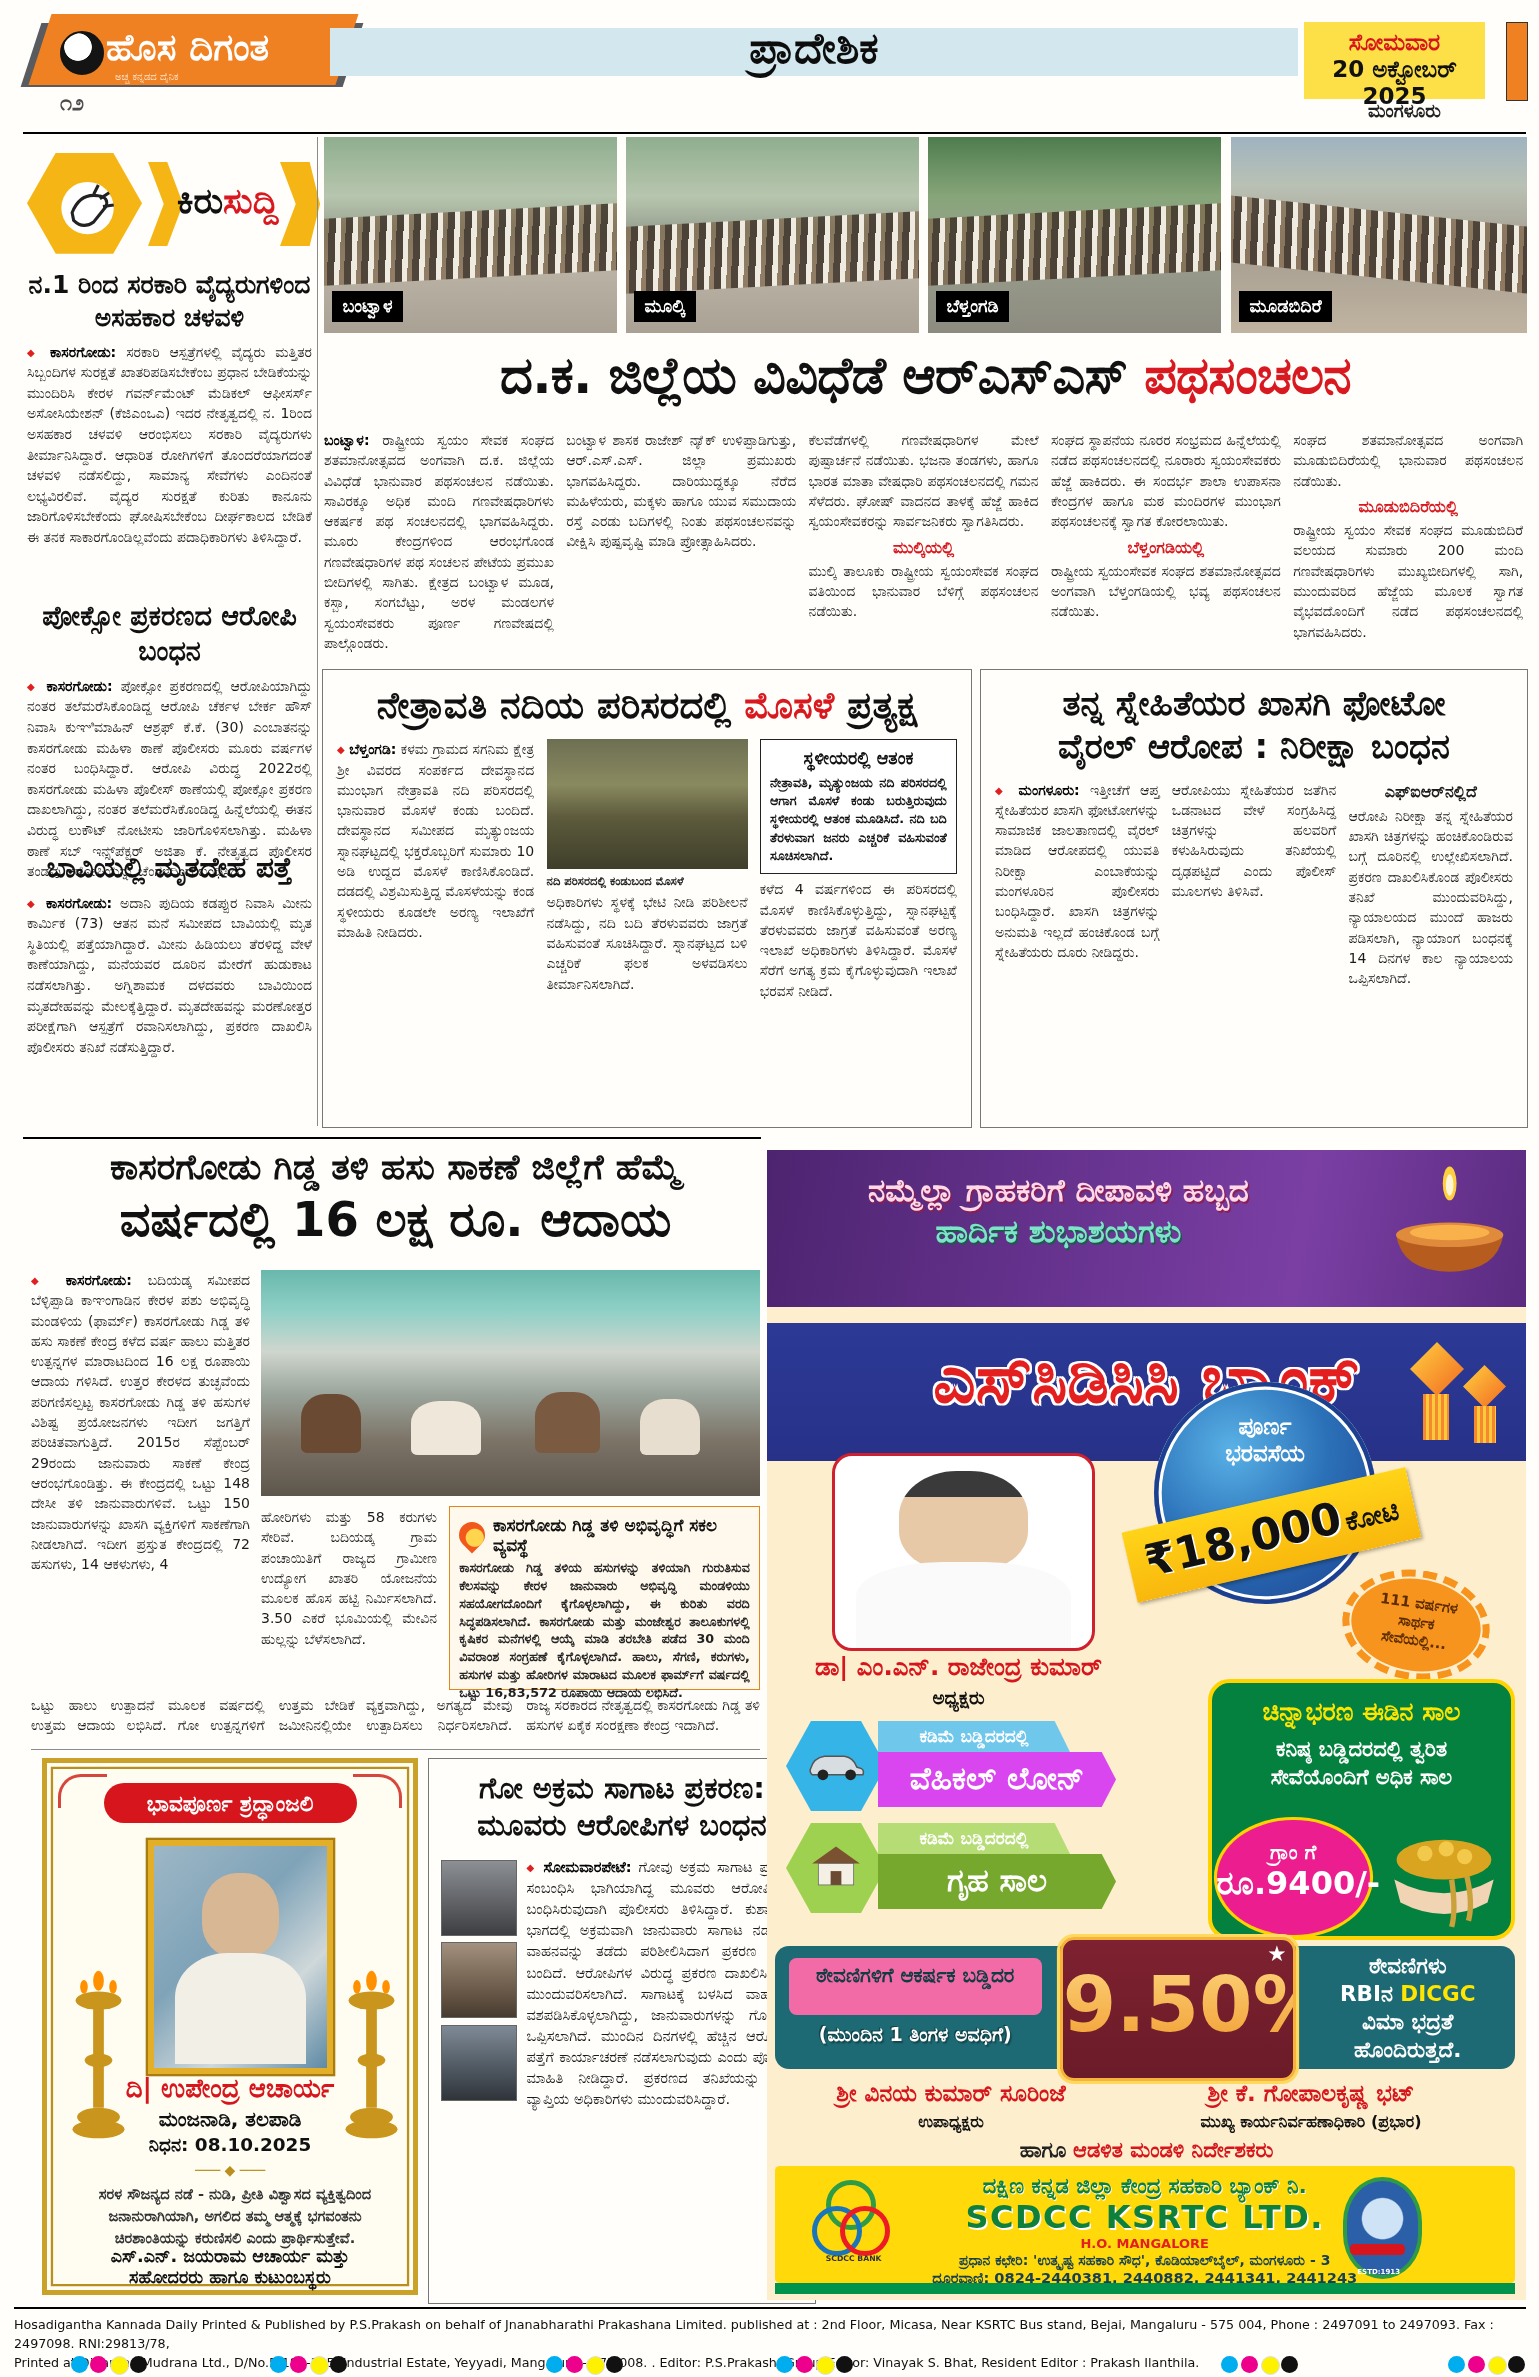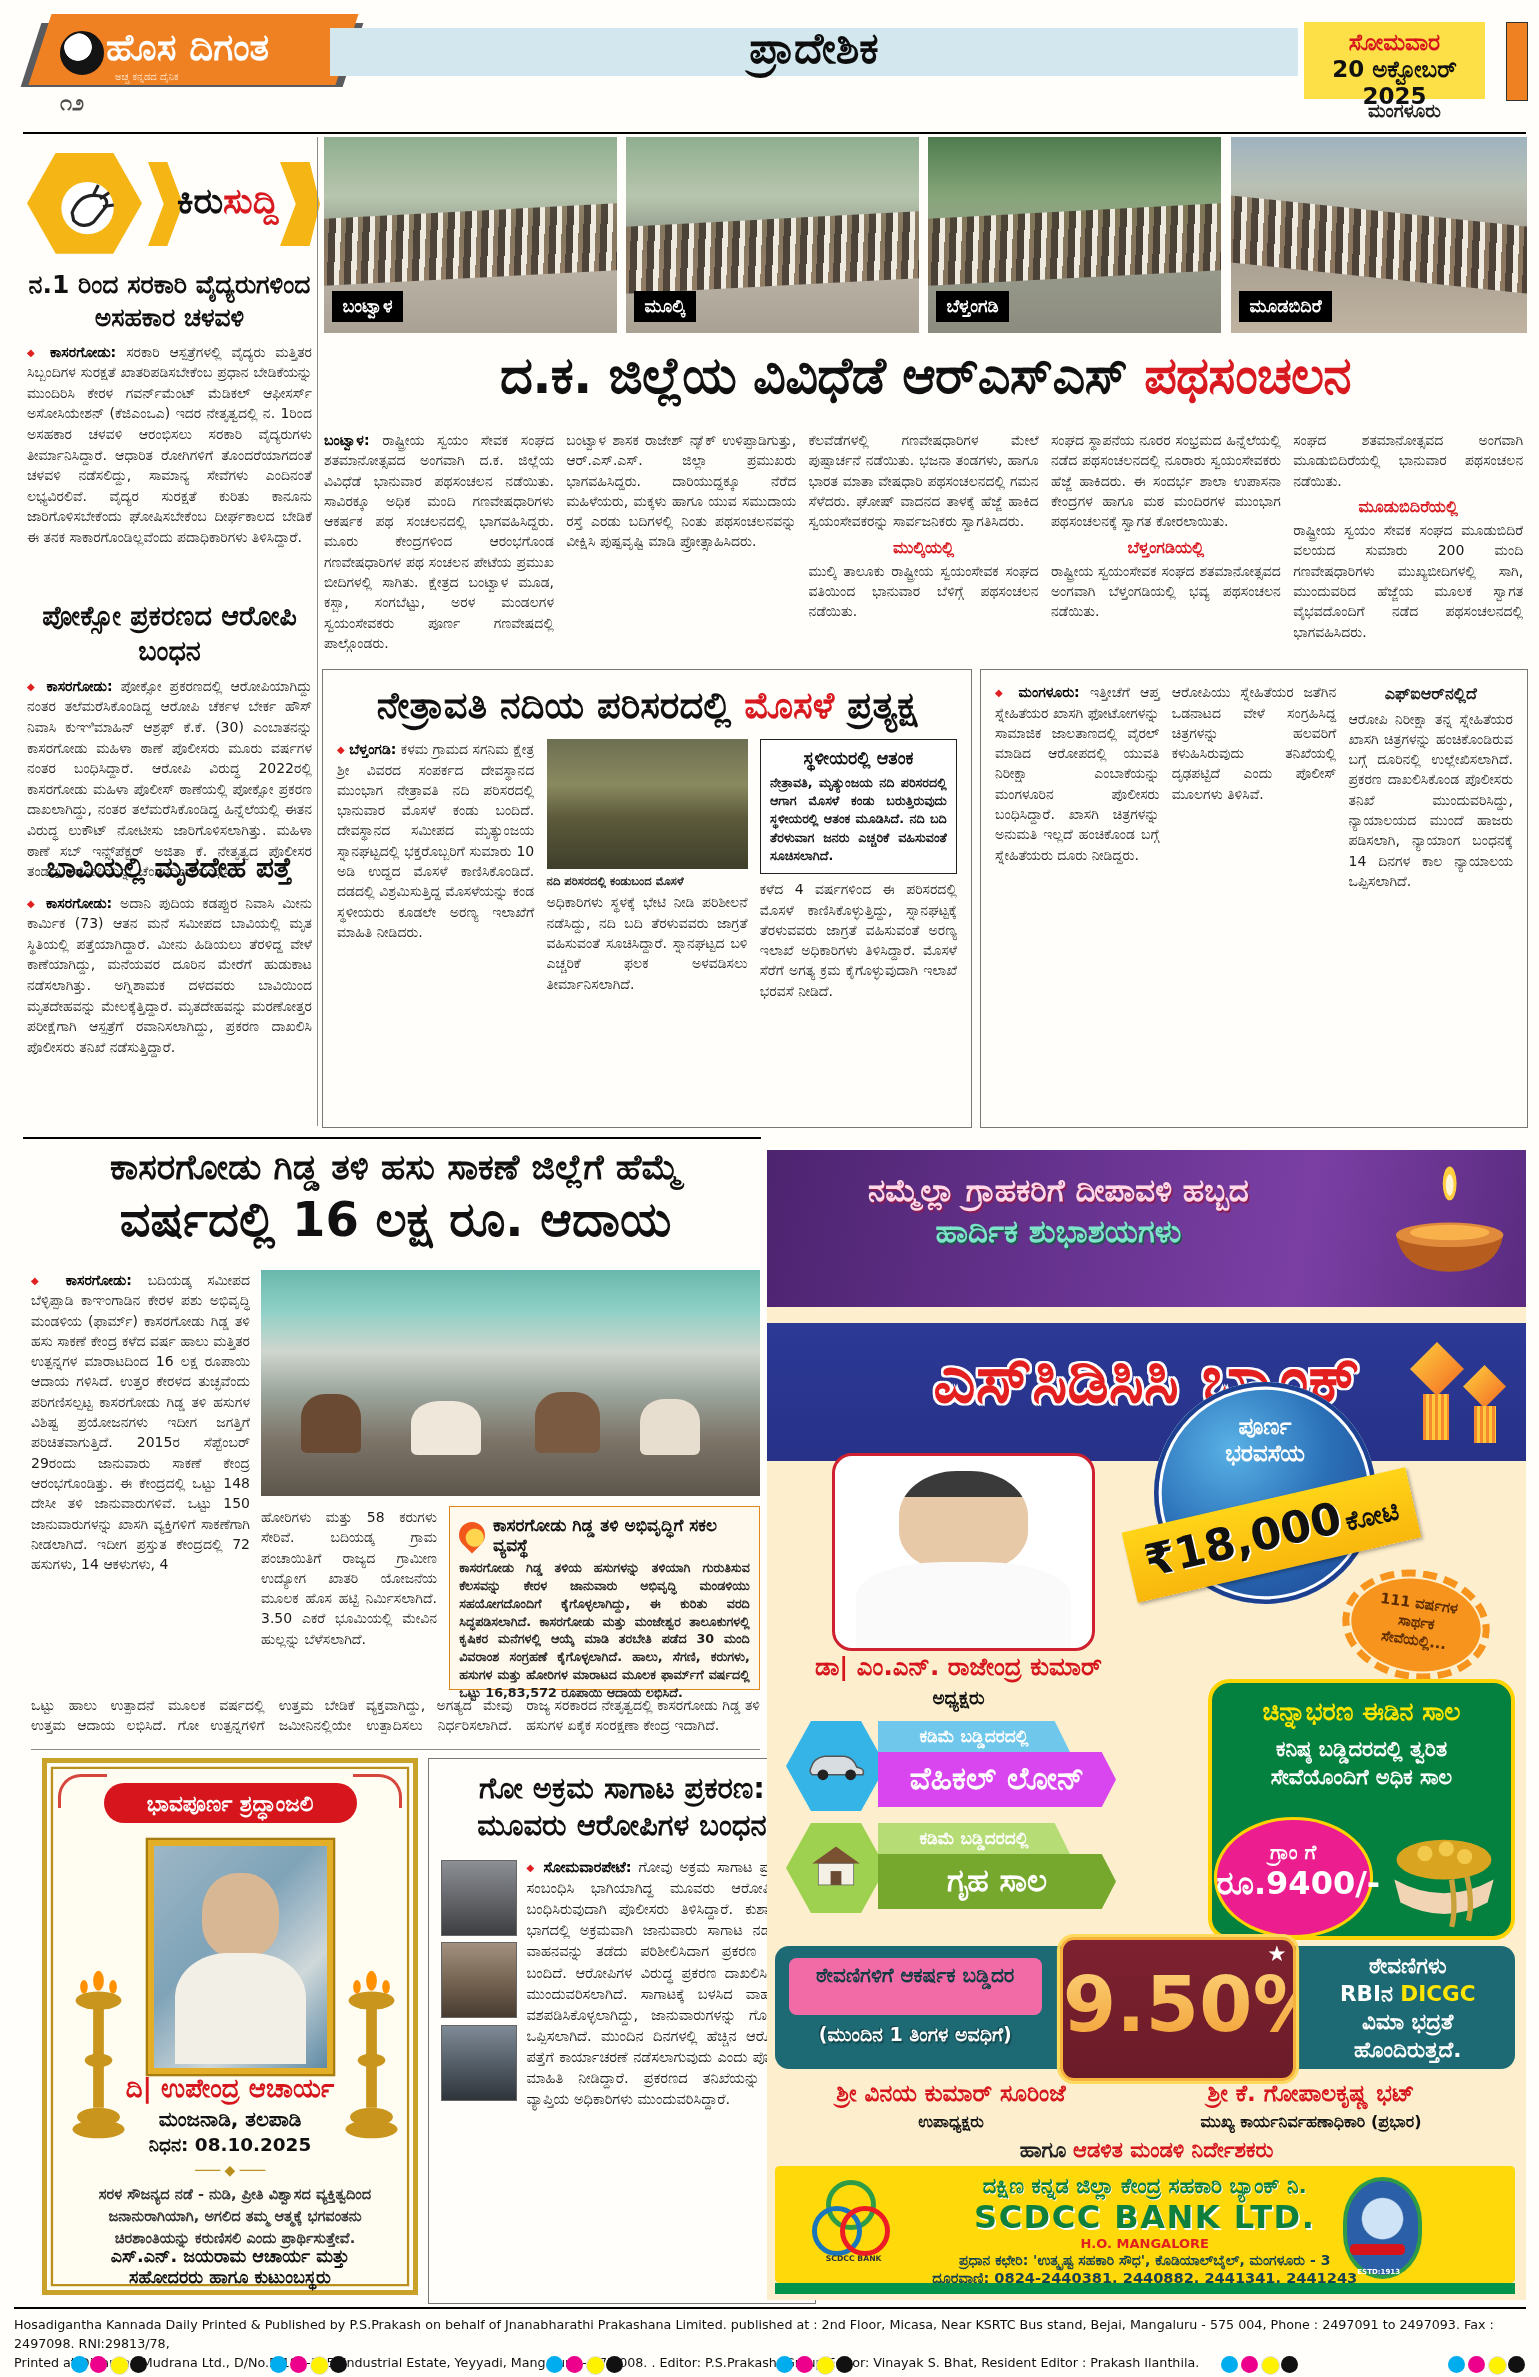--- a/index.html
+++ b/index.html
@@ -192,20 +192,24 @@
         <div class="inset">
           <div style="text-align:center;font-weight:900;font-size:17.6px;margin-bottom:4.6px;">ಸ್ಥಳೀಯರಲ್ಲಿ ಆತಂಕ</div>
           <div style="font-size:12.7px;line-height:1.45;font-weight:bold;text-align:justify;">ನೇತ್ರಾವತಿ, ಮೃತ್ಯುಂಜಯ ನದಿ ಪರಿಸರದಲ್ಲಿ ಆಗಾಗ ಮೊಸಳೆ ಕಂಡು ಬರುತ್ತಿರುವುದು ಸ್ಥಳೀಯರಲ್ಲಿ ಆತಂಕ ಮೂಡಿಸಿದೆ. ನದಿ ಬದಿ ತೆರಳುವಾಗ ಜನರು ಎಚ್ಚರಿಕೆ ವಹಿಸುವಂತೆ ಸೂಚಿಸಲಾಗಿದೆ.</div>
         </div>
         <div class="col" style="margin-top:5px;">ಕಳೆದ 4 ವರ್ಷಗಳಿಂದ ಈ ಪರಿಸರದಲ್ಲಿ ಮೊಸಳೆ ಕಾಣಿಸಿಕೊಳ್ಳುತ್ತಿದ್ದು, ಸ್ನಾನಘಟ್ಟಕ್ಕೆ ತೆರಳುವವರು ಜಾಗ್ರತೆ ವಹಿಸುವಂತೆ ಅರಣ್ಯ ಇಲಾಖೆ ಅಧಿಕಾರಿಗಳು ತಿಳಿಸಿದ್ದಾರೆ. ಮೊಸಳೆ ಸೆರೆಗೆ ಅಗತ್ಯ ಕ್ರಮ ಕೈಗೊಳ್ಳುವುದಾಗಿ ಇಲಾಖೆ ಭರವಸೆ ನೀಡಿದೆ.</div>
       </div>
     </div>
   </div>
 
   <div class="box" style="left:980px;top:669px;width:546px;height:457px;background:#fffefb;">
+    <div style="margin-top:12.3px;text-align:center;font-size:34px;font-weight:900;line-height:1.25;">
+      <div>ತನ್ನ ಸ್ನೇಹಿತೆಯರ ಖಾಸಗಿ ಫೋಟೋ</div>
+      <div>ವೈರಲ್ ಆರೋಪ : ನಿರೀಕ್ಷಾ ಬಂಧನ</div>
+    </div>
     <div style="display:flex;gap:12.3px;padding:12.3px 14px 0;height:330px;overflow:hidden;">
       <div class="col" style="width:166px;">
         <span class="diamond">◆</span>
         <span class="dateline">ಮಂಗಳೂರು:</span>
         <span>ಇತ್ತೀಚೆಗೆ ಆಪ್ತ ಸ್ನೇಹಿತೆಯರ ಖಾಸಗಿ ಫೋಟೋಗಳನ್ನು ಸಾಮಾಜಿಕ ಜಾಲತಾಣದಲ್ಲಿ ವೈರಲ್ ಮಾಡಿದ ಆರೋಪದಲ್ಲಿ ಯುವತಿ ನಿರೀಕ್ಷಾ ಎಂಬಾಕೆಯನ್ನು ಮಂಗಳೂರಿನ ಪೊಲೀಸರು ಬಂಧಿಸಿದ್ದಾರೆ. ಖಾಸಗಿ ಚಿತ್ರಗಳನ್ನು ಅನುಮತಿ ಇಲ್ಲದೆ ಹಂಚಿಕೊಂಡ ಬಗ್ಗೆ ಸ್ನೇಹಿತೆಯರು ದೂರು ನೀಡಿದ್ದರು.</span>
       </div>
       <div class="col" style="width:166px;">ಆರೋಪಿಯು ಸ್ನೇಹಿತೆಯರ ಜತೆಗಿನ ಒಡನಾಟದ ವೇಳೆ ಸಂಗ್ರಹಿಸಿದ್ದ ಚಿತ್ರಗಳನ್ನು ಹಲವರಿಗೆ ಕಳುಹಿಸಿರುವುದು ತನಿಖೆಯಲ್ಲಿ ದೃಢಪಟ್ಟಿದೆ ಎಂದು ಪೊಲೀಸ್ ಮೂಲಗಳು ತಿಳಿಸಿವೆ.</div>
       <div class="col" style="width:166px;">
         <div style="text-align:center;font-weight:900;font-size:16px;margin-bottom:3.1px;">ಎಫ್‌ಐಆರ್‌ನಲ್ಲಿದೆ</div>
         <span>ಆರೋಪಿ ನಿರೀಕ್ಷಾ ತನ್ನ ಸ್ನೇಹಿತೆಯರ ಖಾಸಗಿ ಚಿತ್ರಗಳನ್ನು ಹಂಚಿಕೊಂಡಿರುವ ಬಗ್ಗೆ ದೂರಿನಲ್ಲಿ ಉಲ್ಲೇಖಿಸಲಾಗಿದೆ. ಪ್ರಕರಣ ದಾಖಲಿಸಿಕೊಂಡ ಪೊಲೀಸರು ತನಿಖೆ ಮುಂದುವರಿಸಿದ್ದು, ನ್ಯಾಯಾಲಯದ ಮುಂದೆ ಹಾಜರು ಪಡಿಸಲಾಗಿ, ನ್ಯಾಯಾಂಗ ಬಂಧನಕ್ಕೆ 14 ದಿನಗಳ ಕಾಲ ನ್ಯಾಯಾಲಯ ಒಪ್ಪಿಸಲಾಗಿದೆ.</span>
@@ -441,21 +445,21 @@
 
     <div class="abs yellowband" style="left:7.7px;top:1016px;width:740px;height:117px;">
       <div class="abs" style="left:37px;top:14px;width:84px;height:84px;">
         <div class="ring" style="left:14px;top:0;width:40px;height:40px;border:5.4px solid #2e9b46;"></div>
         <div class="ring" style="left:0;top:26px;width:40px;height:40px;border:5.4px solid #1b75bb;"></div>
         <div class="ring" style="left:28px;top:26px;width:40px;height:40px;border:5.4px solid #ed1c24;"></div>
         <div class="abs" style="left:0;top:74px;width:84px;text-align:center;font-size:7.7px;font-weight:bold;color:#333;">SCDCC BANK</div>
       </div>
       <div style="text-align:center;padding-top:7.7px;">
         <div style="color:#0f7f3c;font-weight:900;font-size:21px;text-shadow:0.8px 0.8px 0 #fff;">ದಕ್ಷಿಣ ಕನ್ನಡ ಜಿಲ್ಲಾ ಕೇಂದ್ರ ಸಹಕಾರಿ ಬ್ಯಾಂಕ್ ನಿ.</div>
-        <div style="color:#0f7f3c;font-weight:900;font-size:32px;letter-spacing:1.5px;text-shadow:1.5px 1.5px 0 #fff;">SCDCC BANK LTD.</div>
+        <div style="color:#0f7f3c;font-weight:900;font-size:32px;letter-spacing:1.5px;text-shadow:1.5px 1.5px 0 #fff;">SCDCC KSRTC LTD.</div>
         <div style="color:#e3201f;font-weight:900;font-size:13px;">H.O. MANGALORE</div>
         <div style="color:#17414f;font-weight:bold;font-size:14px;margin-top:1.5px;">ಪ್ರಧಾನ ಕಛೇರಿ: 'ಉತ್ಕೃಷ್ಟ ಸಹಕಾರಿ ಸೌಧ', ಕೊಡಿಯಾಲ್‌ಬೈಲ್, ಮಂಗಳೂರು - 3</div>
         <div style="color:#17414f;font-weight:900;font-size:14.6px;">ದೂರವಾಣಿ: 0824-2440381, 2440882, 2441341, 2441243</div>
       </div>
       <div class="abs" style="left:568px;top:10.7px;width:71px;height:94px;border-radius:50%/44%;background:radial-gradient(circle at 50% 40%,#cfe3f6 0 30%,#2b5fa8 32% 100%);border:4.6px solid #2e9b46;">
         <div style="position:absolute;left:3.1px;bottom:20px;width:55px;height:10.7px;background:#d6161c;border-radius:4.6px;"></div>
         <div class="abs" style="left:0;bottom:-1.5px;width:64px;text-align:center;color:#fff;font-size:7px;font-weight:bold;">ESTD:1913</div>
       </div>
     </div>
     <div class="abs" style="left:7.7px;top:1133px;width:740px;height:10.7px;background:#00934c;"></div>

